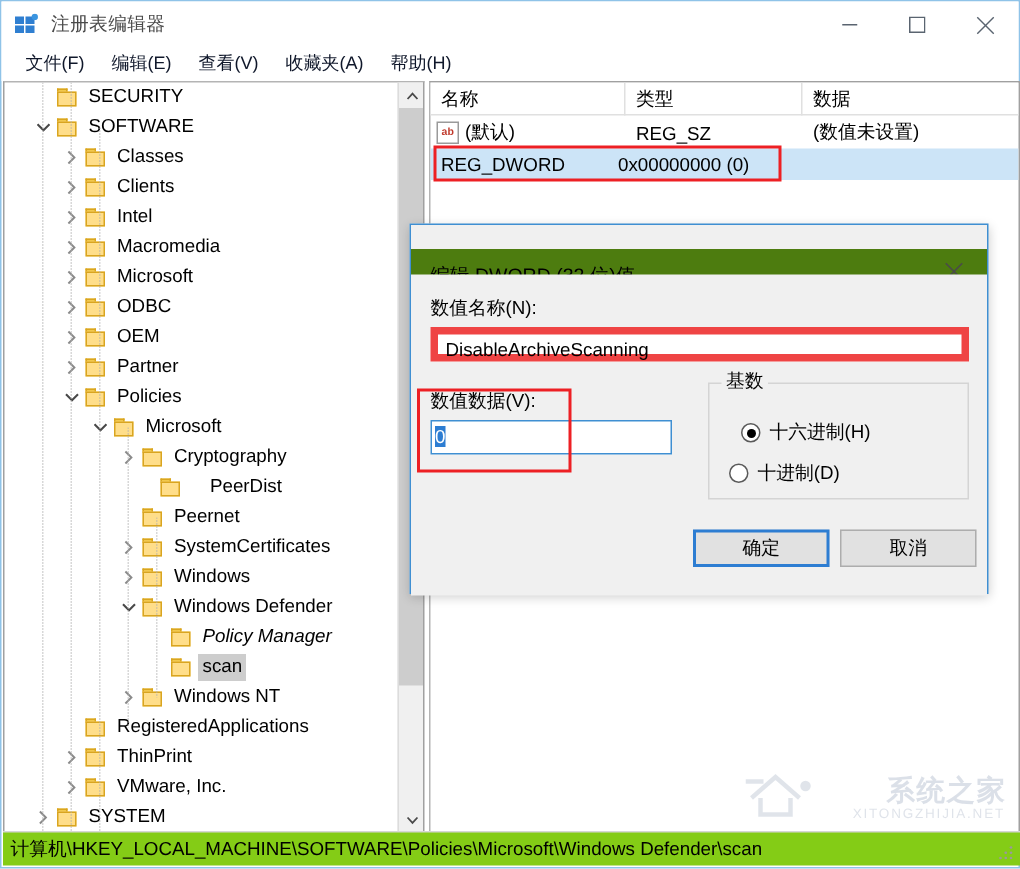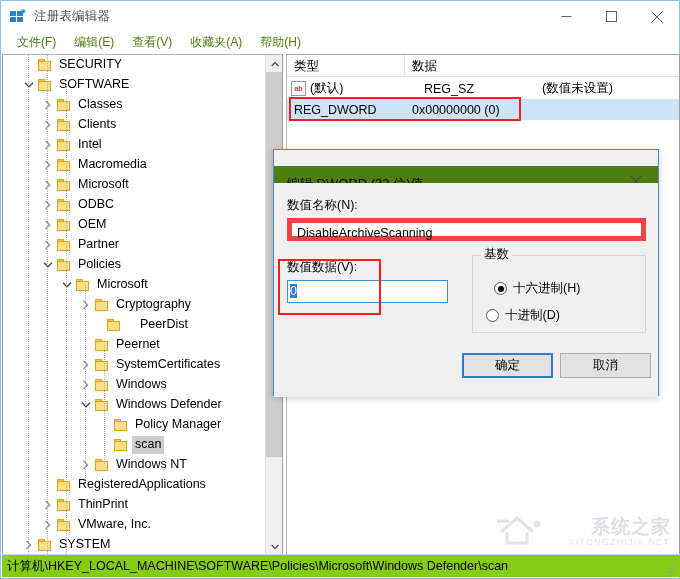--- a/index.html
+++ b/index.html
@@ -69,21 +69,21 @@
     width: 100%;
     height: 22px;
     background: #ffffff;
     display: flex;
     align-items: center;
     padding-left: 7px;
     box-sizing: border-box;
   }
   .menu-item {
     font-size: 12px;
-    color: #4d7c0f;
+    color: #0f172a;
     padding: 2px 9px 3px 9px;
     white-space: nowrap;
     cursor: default;
   }
 
   
   .content {
     position: absolute;
     left: 1px; top: 53px;
     width: 678px;
@@ -714,21 +714,21 @@
               <svg width="10" height="8" viewBox="0 0 10 8">
                 <polyline points="1,1.8 5,5.8 9,1.8" fill="none" stroke="#4a4a4a" stroke-width="1.4"></polyline>
               </svg>
             </span>
             <span class="folder">
               <span class="f-tab"></span>
               <span class="f-body"></span>
             </span>
             <span class="lbl">Windows Defender</span>
           </div>
-          <div class="tree-row" style="padding-left: 94px;">
+          <div class="tree-row" style="padding-left: 94px; font-style: italic;">
             <span class="chev"></span>
             <span class="folder">
               <span class="f-tab"></span>
               <span class="f-body"></span>
             </span>
             <span class="lbl">Policy Manager</span>
           </div>
           <div class="tree-row selected" style="padding-left: 94px;">
             <span class="chev"></span>
             <span class="folder">
@@ -810,20 +810,21 @@
         <div class="vs-arrow down">
           <svg width="8" height="6" viewBox="0 0 8 6">
               <polyline points="0.7,1 4,4.6 7.3,1" fill="none" stroke="#4a4a4a" stroke-width="1.2"></polyline>
             </svg>
         </div>
       </div>
     </div>
 
     <div class="list-pane">
       <div class="lv-header">
+        <div class="lv-col c1">名称</div>
         <div class="lv-col c2">类型</div>
         <div class="lv-col c3">数据</div>
       </div>
 
       <div class="lv-row r1">
         <div class="lv-cell c1">
           <span class="val-icon ab">ab</span>
           <span>(默认)</span>
         </div>
         <div class="lv-cell c2">REG_SZ</div>

